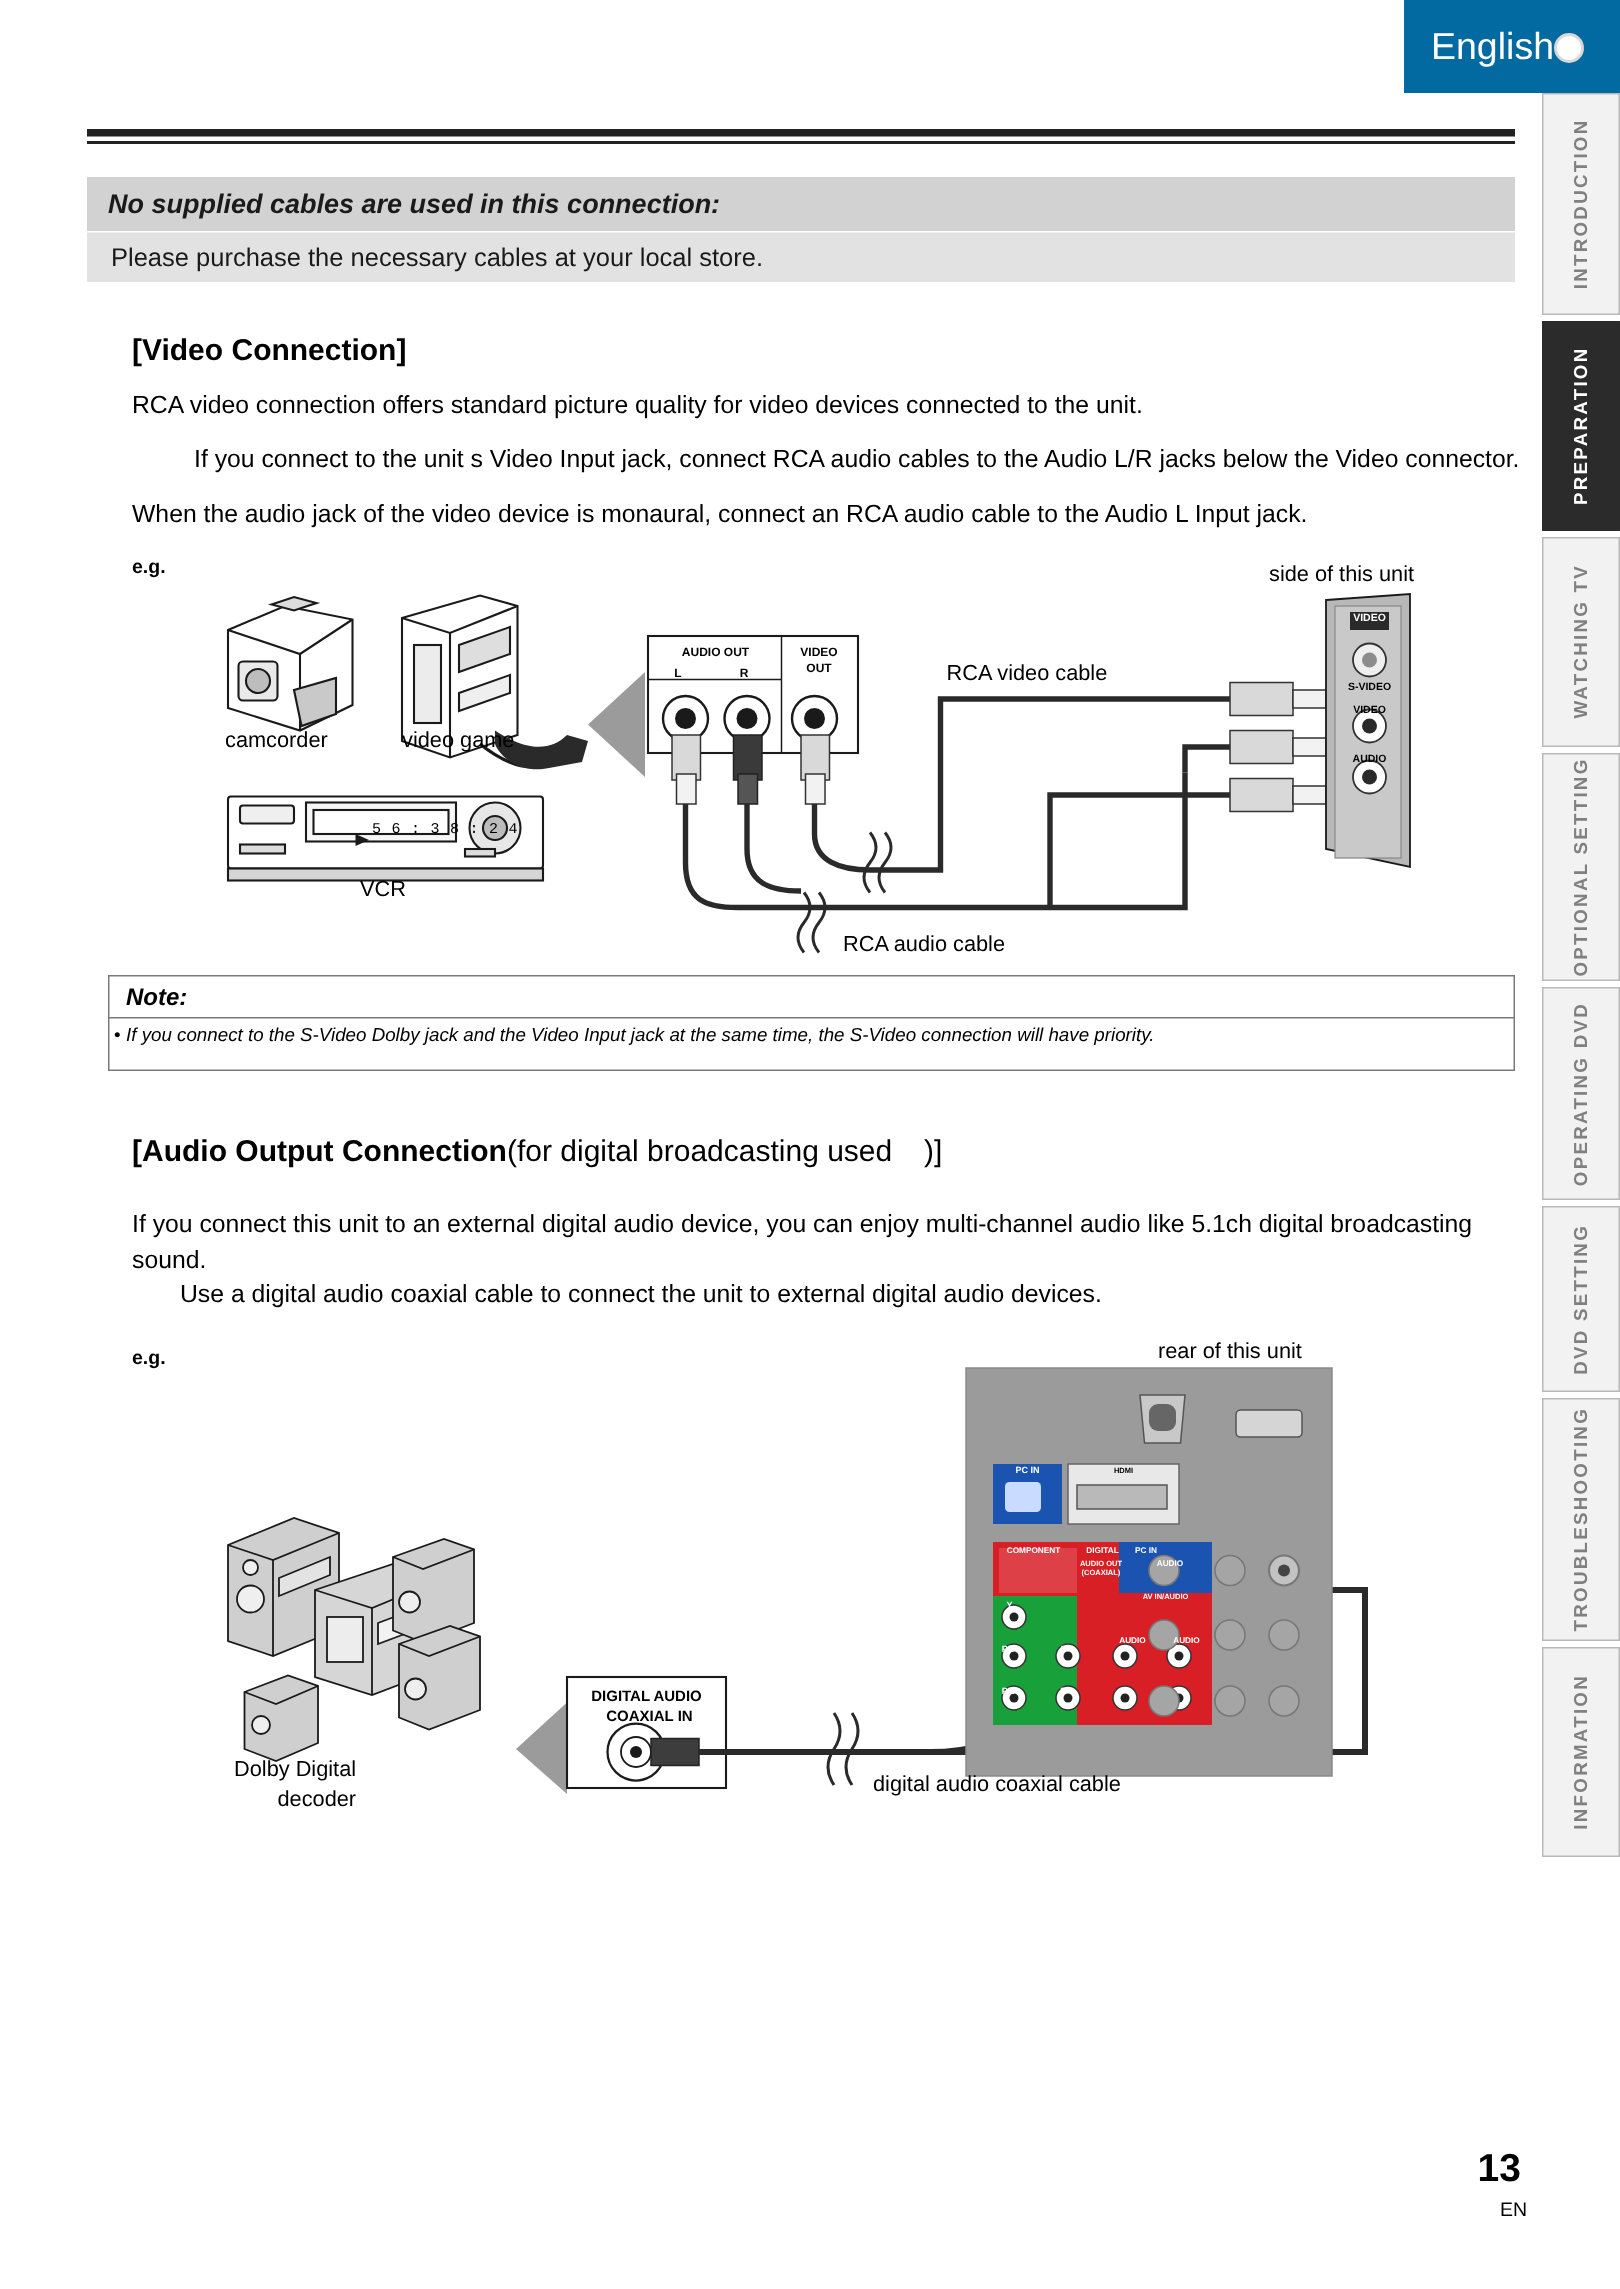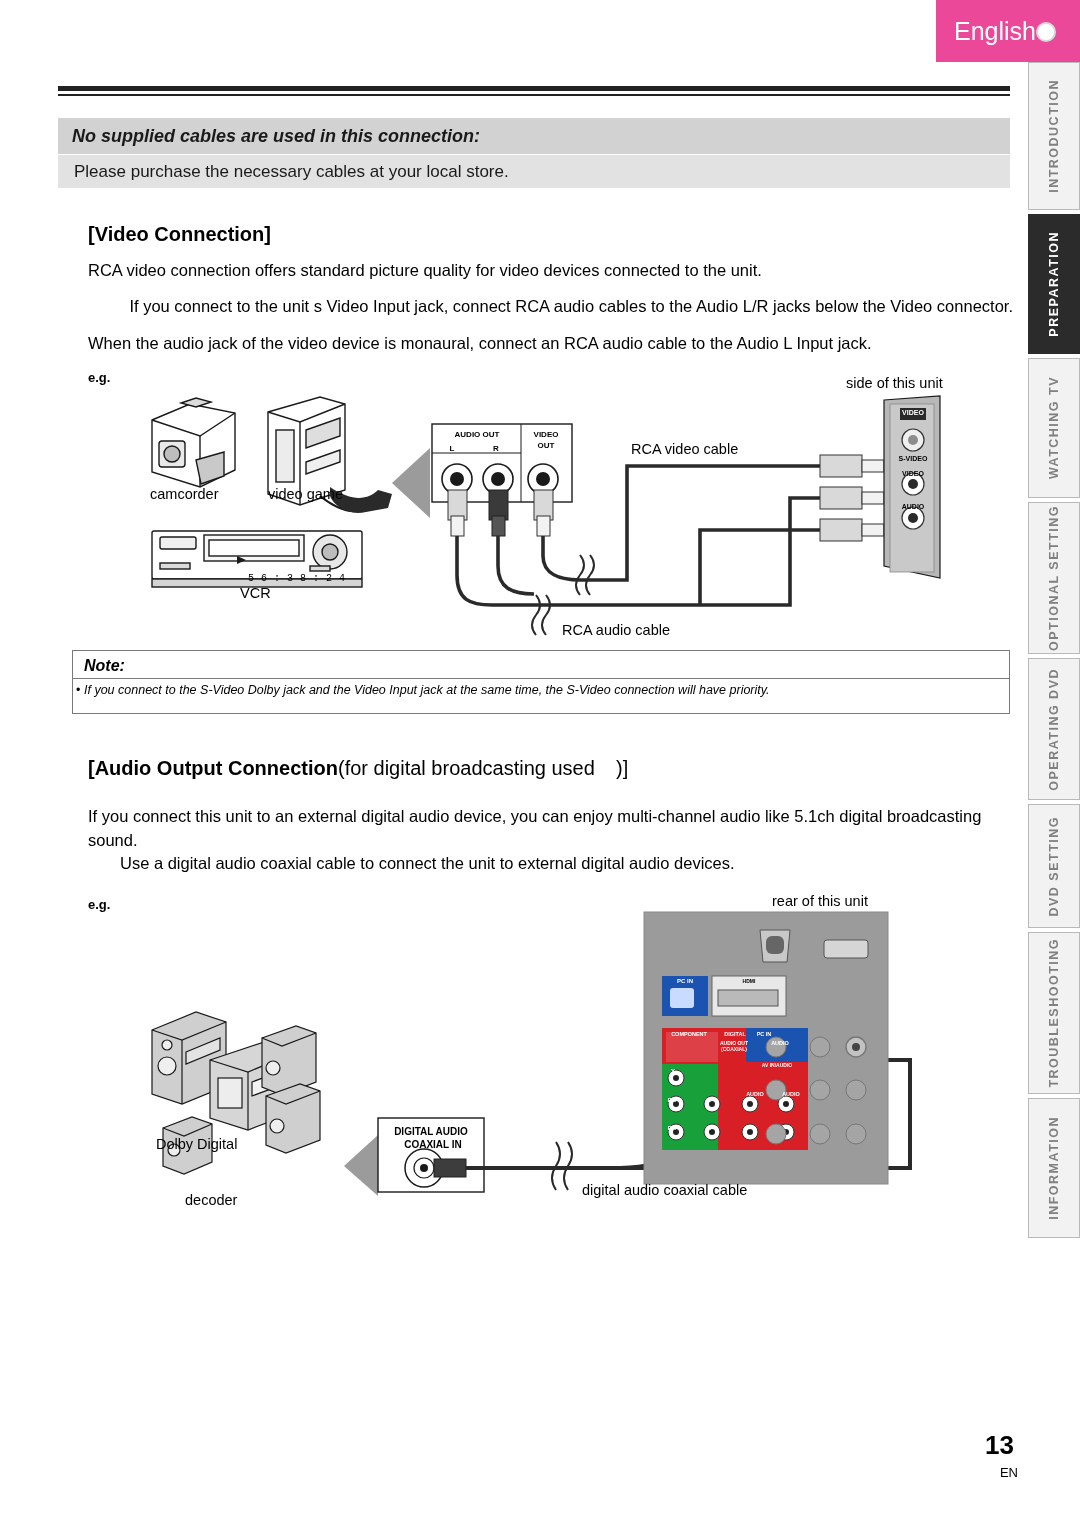--- a/index.html
+++ b/index.html
@@ -12,21 +12,21 @@
     color: #000;
     position: relative;
     overflow: hidden;
   }
 
   
   .lang-tab {
     position: absolute;
     top: 0; left: 936px;
     width: 144px; height: 62px;
-    background: #ec4899;
+    background: #0369a1;
     color: #ffffff;
     font-size: 25px;
     display: flex;
     align-items: center;
     padding-left: 18px;
   }
   .top-rule {
     position: absolute;
     left: 58px; top: 86px;
     width: 952px; height: 5px;
@@ -317,21 +317,21 @@
 <div class="lbl" style="left:890px; top:455px; width:46px; font-size:7px;">S-VIDEO</div>
 <div class="lbl" style="left:890px; top:470px; width:46px; font-size:7px;">VIDEO</div>
 <div class="lbl" style="left:890px; top:503px; width:46px; font-size:7px;">AUDIO</div>
 
 <div class="cap" style="left:150px; top:486px;">camcorder</div>
 <div class="cap" style="left:268px; top:486px;">video game</div>
 <div class="cap" style="left:240px; top:585px;">VCR</div>
 <div class="cap" style="left:846px; top:375px;">side of this unit</div>
 <div class="cap" style="left:631px; top:441px;">RCA video cable</div>
 <div class="cap" style="left:562px; top:622px;">RCA audio cable</div>
-<div style="position:absolute; left:248px; top:548px; font-size:10px; font-family:'Liberation Mono', monospace; letter-spacing:0.5px;margin-top:25px;">5 6 : 3 8 : 2 4</div>
+<div style="position:absolute; left:248px; top:548px; font-size:10px; font-family:'Liberation Mono', monospace; letter-spacing:0.5px;">5 6 : 3 8 : 2 4</div>
 
 <div class="note-box"></div>
 <div class="note-title">Note:</div>
 <div class="note-line"></div>
 <div class="note-bullet">•</div>
 <div class="note-txt">If you connect to the S-Video Dolby jack and the Video Input jack at the same time, the S-Video connection will have priority.</div>
 
 <div class="h-sec" style="left:88px; top:757px;">[Audio Output Connection</div>
 <div style="position:absolute; left:338px; top:757px; font-size:20px;">(for digital broadcasting used</div>
 <div style="position:absolute; left:616px; top:757px; font-size:20px;">)]</div>
@@ -461,19 +461,19 @@
 <div class="lbl" style="left:660px; top:1097px; width:24px; color:#fff; font-size:6px;">PB</div>
 <div class="lbl" style="left:660px; top:1125px; width:24px; color:#fff; font-size:6px;">PR</div>
 <div class="lbl" style="left:700px; top:1097px; width:18px; color:#fff; font-size:6px;">L</div>
 <div class="lbl" style="left:700px; top:1125px; width:18px; color:#fff; font-size:6px;">R</div>
 <div class="lbl" style="left:738px; top:1091px; width:34px; color:#fff; font-size:5.5px;">AUDIO</div>
 <div class="lbl" style="left:774px; top:1091px; width:34px; color:#fff; font-size:5.5px;">AUDIO</div>
 
 <div class="lbl" style="left:378px; top:1126px; width:106px; font-size:10px;">DIGITAL AUDIO</div>
 <div class="lbl" style="left:378px; top:1139px; width:110px; font-size:10px;">COAXIAL IN</div>
 
-<div class="cap" style="left:156px; top:1136px;">Dolby Digital</div>
+<div class="cap" style="left:156px; top:1172px;">Dolby Digital</div>
 <div class="cap" style="left:185px; top:1192px;">decoder</div>
 <div class="cap" style="left:772px; top:893px;">rear of this unit</div>
 <div class="cap" style="left:582px; top:1182px;">digital audio coaxial cable</div>
 
 <div class="pagenum">13</div>
 <div class="pageen">EN</div>
 
 </body></html>

